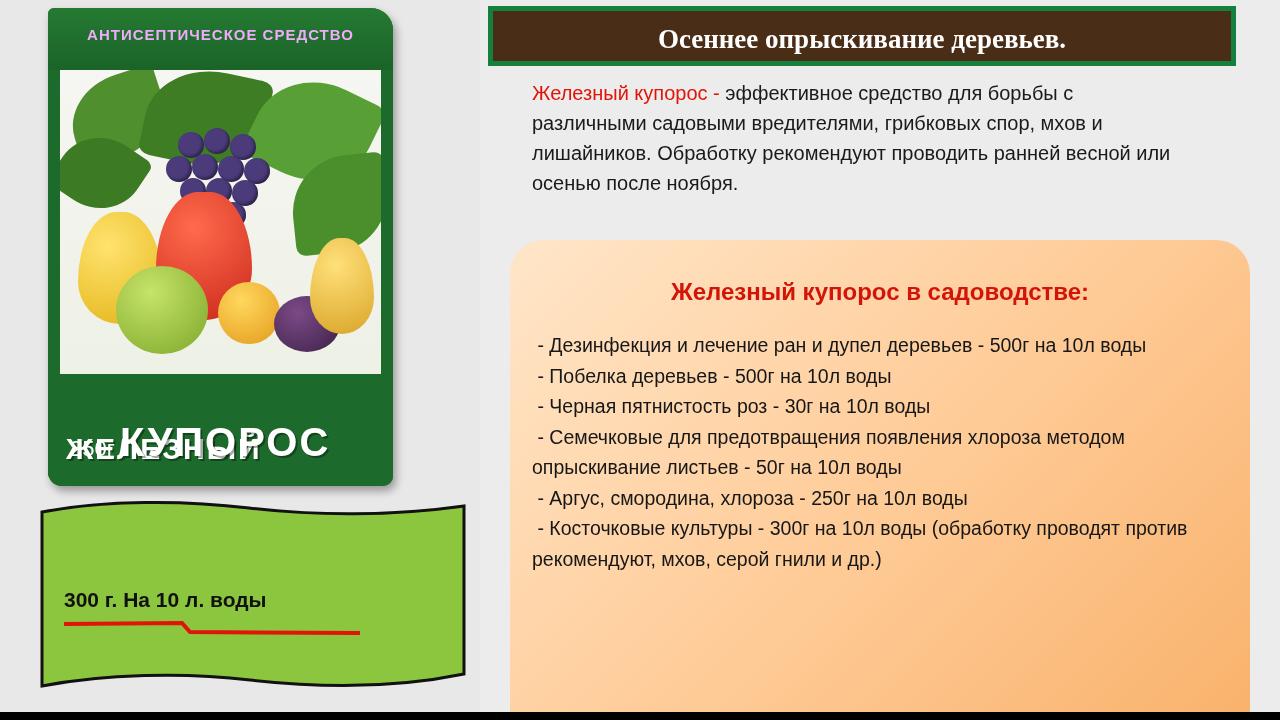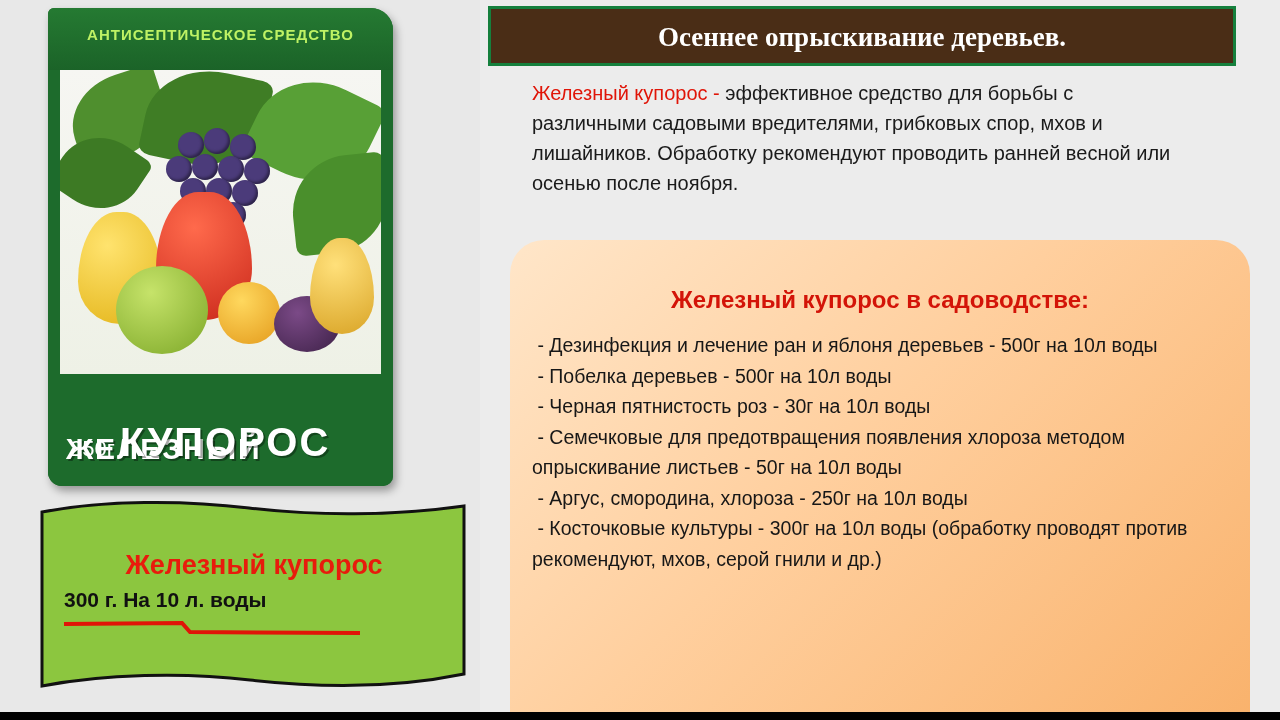--- a/index.html
+++ b/index.html
@@ -39,21 +39,21 @@
   #pack-top-band {
     position: absolute;
     left: 0; top: 0; right: 0;
     height: 62px;
     background: linear-gradient(180deg,#257a32 0%, #1b6328 100%);
   }
   #pack-top-text {
     position: absolute;
     left: 0; right: 0; top: 18px;
     text-align: center;
-    color: #bef264;
+    color: #f0abfc;
     font-size: 15px;
     font-weight: bold;
     letter-spacing: 1px;
   }
   #pack-photo {
     position: absolute;
     left: 12px; top: 62px;
     width: 321px; height: 305px;
     background: linear-gradient(180deg,#f6f6f2 0%, #eef1e6 100%);
     overflow: hidden;
@@ -133,21 +133,21 @@
     position: absolute;
     left: 480px; top: 0;
     width: 800px; height: 720px;
     background: #ececec;
   }
   #title-bar {
     position: absolute;
     left: 8px; top: 6px;
     width: 748px; height: 60px;
     background: #4a2d16;
-    border: 3px solid #15803d;
+    border: 5px solid #15803d;
     box-sizing: border-box;
   }
   #title-text {
     position: absolute;
     left: 0; right: 0; top: 13px;
     text-align: center;
     color: #ffffff;
     font-size: 27px;
     font-weight: bold;
     font-family: "Liberation Serif", serif;
@@ -171,21 +171,20 @@
     background: linear-gradient(135deg,#ffe6c9 0%, #ffcf9e 45%, #f9b26c 100%);
     border-radius: 34px 34px 0 0;
   }
   #card-title {
     position: absolute;
     left: 0; right: 0; top: 38px;
     text-align: center;
     color: #d31408;
     font-size: 24px;
     font-weight: bold;
-    margin-top: 8px;
   }
   #card-list {
     position: absolute;
     left: 22px; top: 90px;
     width: 700px;
     font-size: 19.5px;
     line-height: 30.5px;
     color: #171717;
   }
   #card-list div { white-space: pre-wrap; }
@@ -240,40 +239,39 @@
       <div id="pack-bottom"></div>
       <div id="pack-name1">ЖЕЛЕЗНЫЙ</div>
       <div id="pack-weight">250г</div>
       <div id="pack-name2">КУПОРОС</div>
     </div>
 
     <div id="banner">
       <svg width="440" height="212" viewBox="0 0 440 212">
         <path d="M8,14 C70,2 150,2 215,10 C280,18 360,18 430,8 L430,176 C362,190 286,190 216,182 C150,174 70,176 8,188 Z" fill="#8cc63f" stroke="#111111" stroke-width="3"></path>
       </svg>
-      <div id="banner-title">Железный купорос</div>
       <div id="banner-sub">300 г.  На 10 л. воды</div>
       <svg width="300" height="30" viewBox="0 0 300 30" style="position:absolute;left:28px;top:118px;">
         <path d="M2,8 L120,7 L128,16 L298,17" fill="none" stroke="#e01508" stroke-width="4"></path>
       </svg>
     </div>
   </div>
 
   <div id="right-panel">
 
     <div id="title-bar">
       <div id="title-text">Осеннее опрыскивание деревьев.</div>
     </div>
 
     <div id="intro"><span class="hl">Железный купорос -</span><span> эффективное средство для борьбы с различными садовыми вредителями, грибковых спор, мхов и лишайников. Обработку рекомендуют проводить ранней весной или осенью после ноября.</span></div>
 
     <div id="card">
       <div id="card-title">Железный купорос в садоводстве:</div>
       <div id="card-list">
-        <div> - Дезинфекция и лечение ран и яблоня деревьев - 500г на 10л воды</div>
+        <div> - Дезинфекция и лечение ран и дупел деревьев - 500г на 10л воды</div>
         <div> - Побелка деревьев - 500г на 10л воды</div>
         <div> - Черная пятнистость роз - 30г на 10л воды</div>
         <div> - Семечковые для предотвращения появления хлороза методом опрыскивание листьев - 50г на 10л воды</div>
         <div> - Аргус, смородина, хлороза - 250г на 10л воды</div>
         <div> - Косточковые культуры - 300г на 10л воды (обработку проводят против рекомендуют, мхов, серой гнили и др.)</div>
       </div>
     </div>
   </div>
 
   <div id="bottom-bar"></div>

